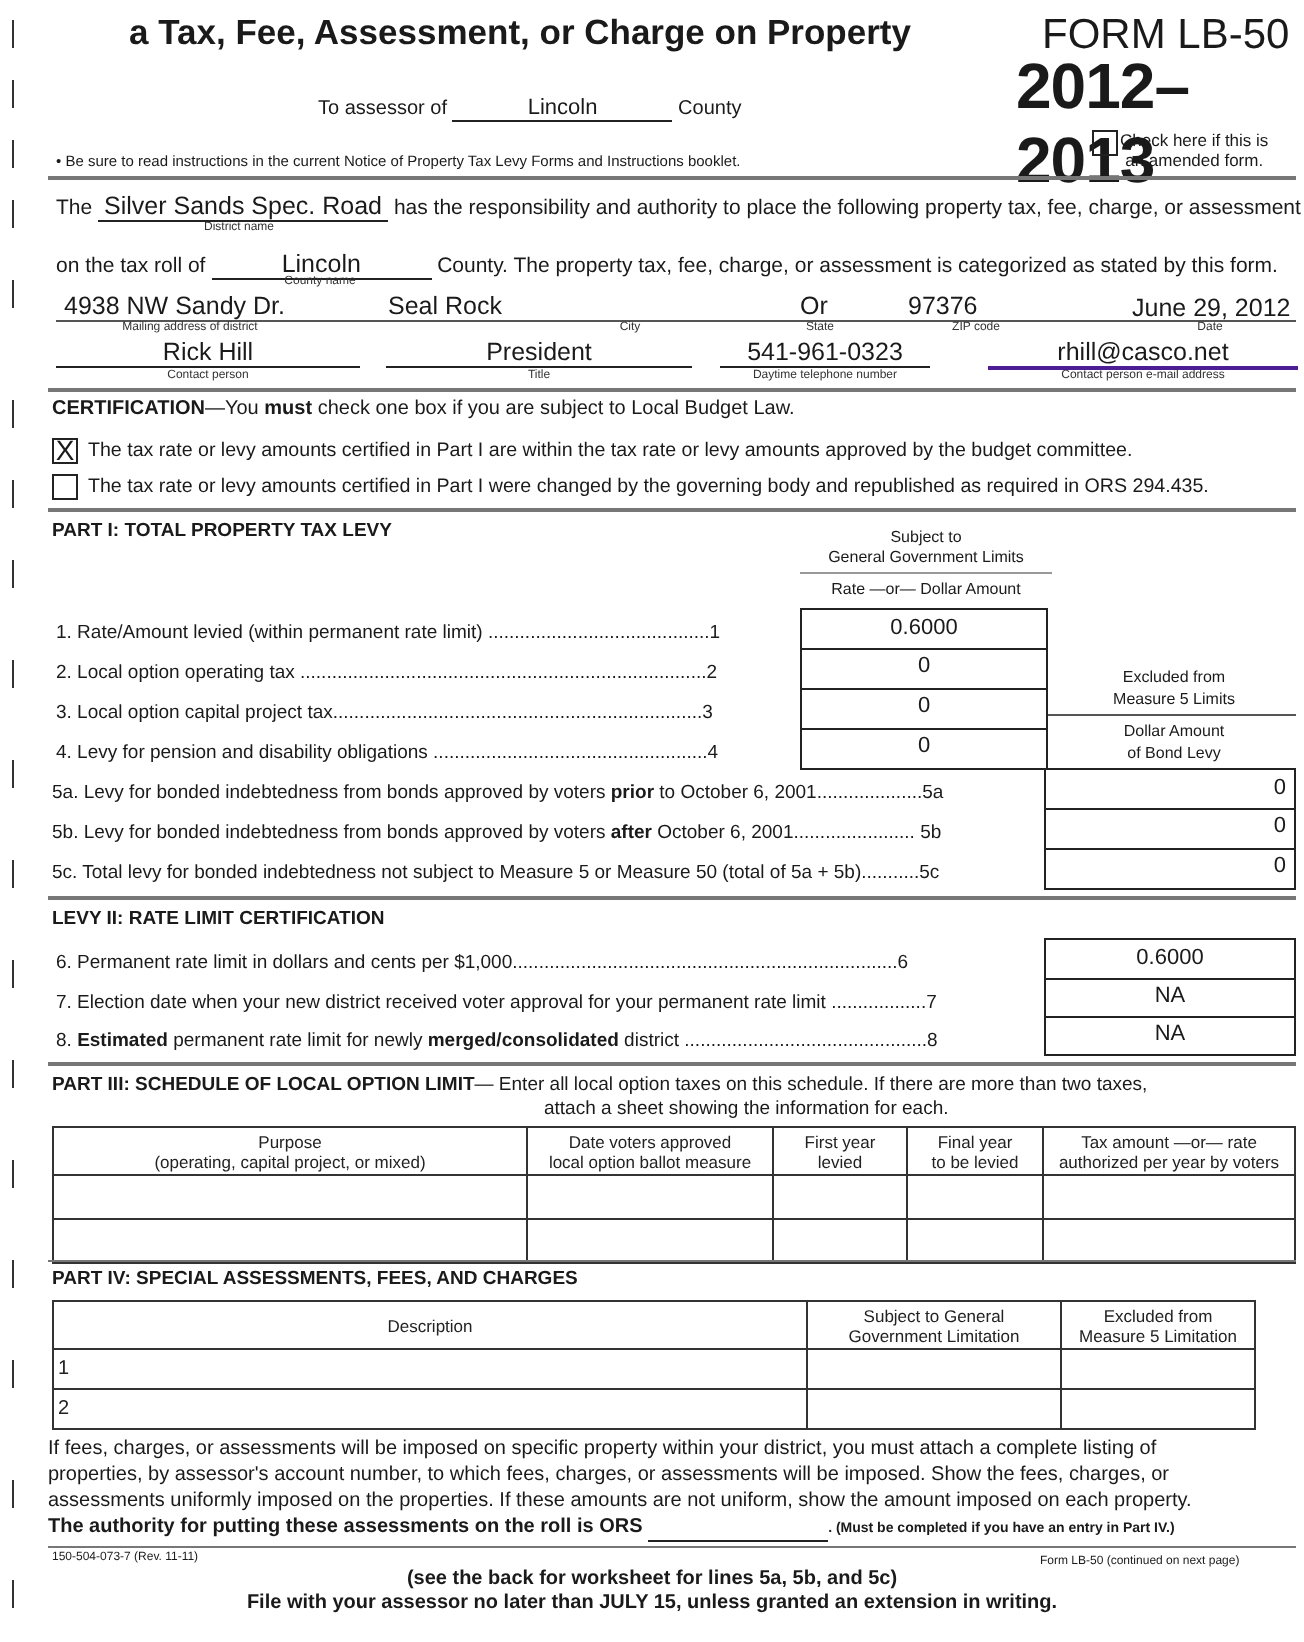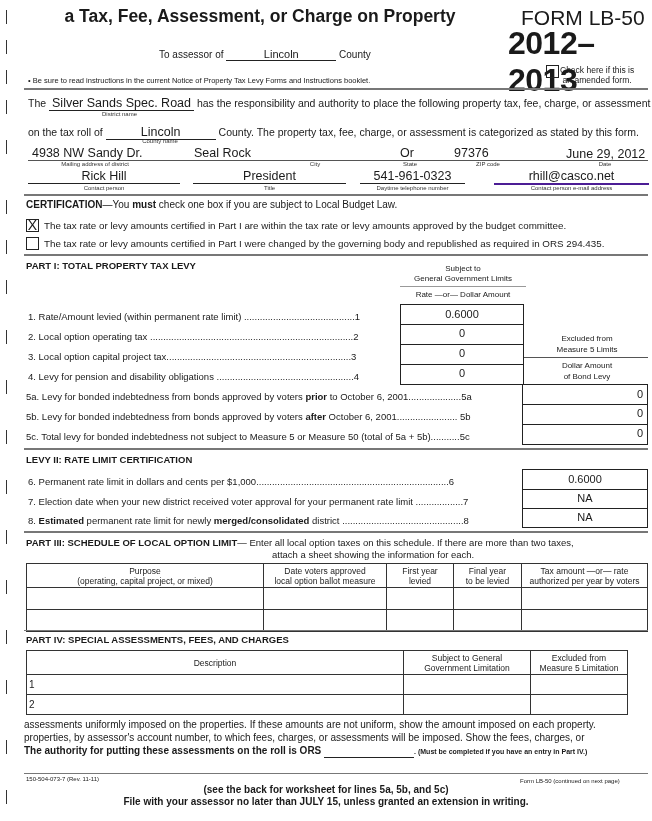--- a/index.html
+++ b/index.html
@@ -226,22 +226,23 @@
   </tr>
   <tr style="height:20px">
     <td style="text-align:left;font-size:10px">2</td>
     <td></td>
     <td></td>
   </tr>
 </tbody>
   </table>
 
 <div class="para" style="top:718px">
+  <div>If fees, charges, or assessments will be imposed on specific property within your district, you must attach a complete listing of</div>
+  <div>properties, by assessor's account number, to which fees, charges, or assessments will be imposed. Show the fees, charges, or</div>
   <div>assessments uniformly imposed on the properties. If these amounts are not uniform, show the amount imposed on each property.</div>
-  <div>properties, by assessor's account number, to which fees, charges, or assessments will be imposed. Show the fees, charges, or</div>
   <div style="white-space:nowrap">
     <b>The authority for putting these assessments on the roll is ORS</b>
     <span class="uline" style="width:90px;height:11px;vertical-align:bottom"></span><b style="font-size:7px">. (Must be completed if you have an entry in Part IV.)</b>
   </div>
 </div>
 <div class="hr" style="top:773px;height:1px"></div>
 <div class="abs" style="left:26px;top:776px;font-size:6px">150-504-073-7 (Rev. 11-11)</div>
 <div class="abs" style="left:520px;top:778px;font-size:6px">Form LB-50 (continued on next page)</div>
 <div class="abs" style="left:0;top:784px;width:652px;text-align:center;font-size:10px;font-weight:bold">(see the back for worksheet for lines 5a, 5b, and 5c)</div>
 <div class="abs" style="left:0;top:796px;width:652px;text-align:center;font-size:10px;font-weight:bold">File with your assessor no later than JULY 15, unless granted an extension in writing.</div>

